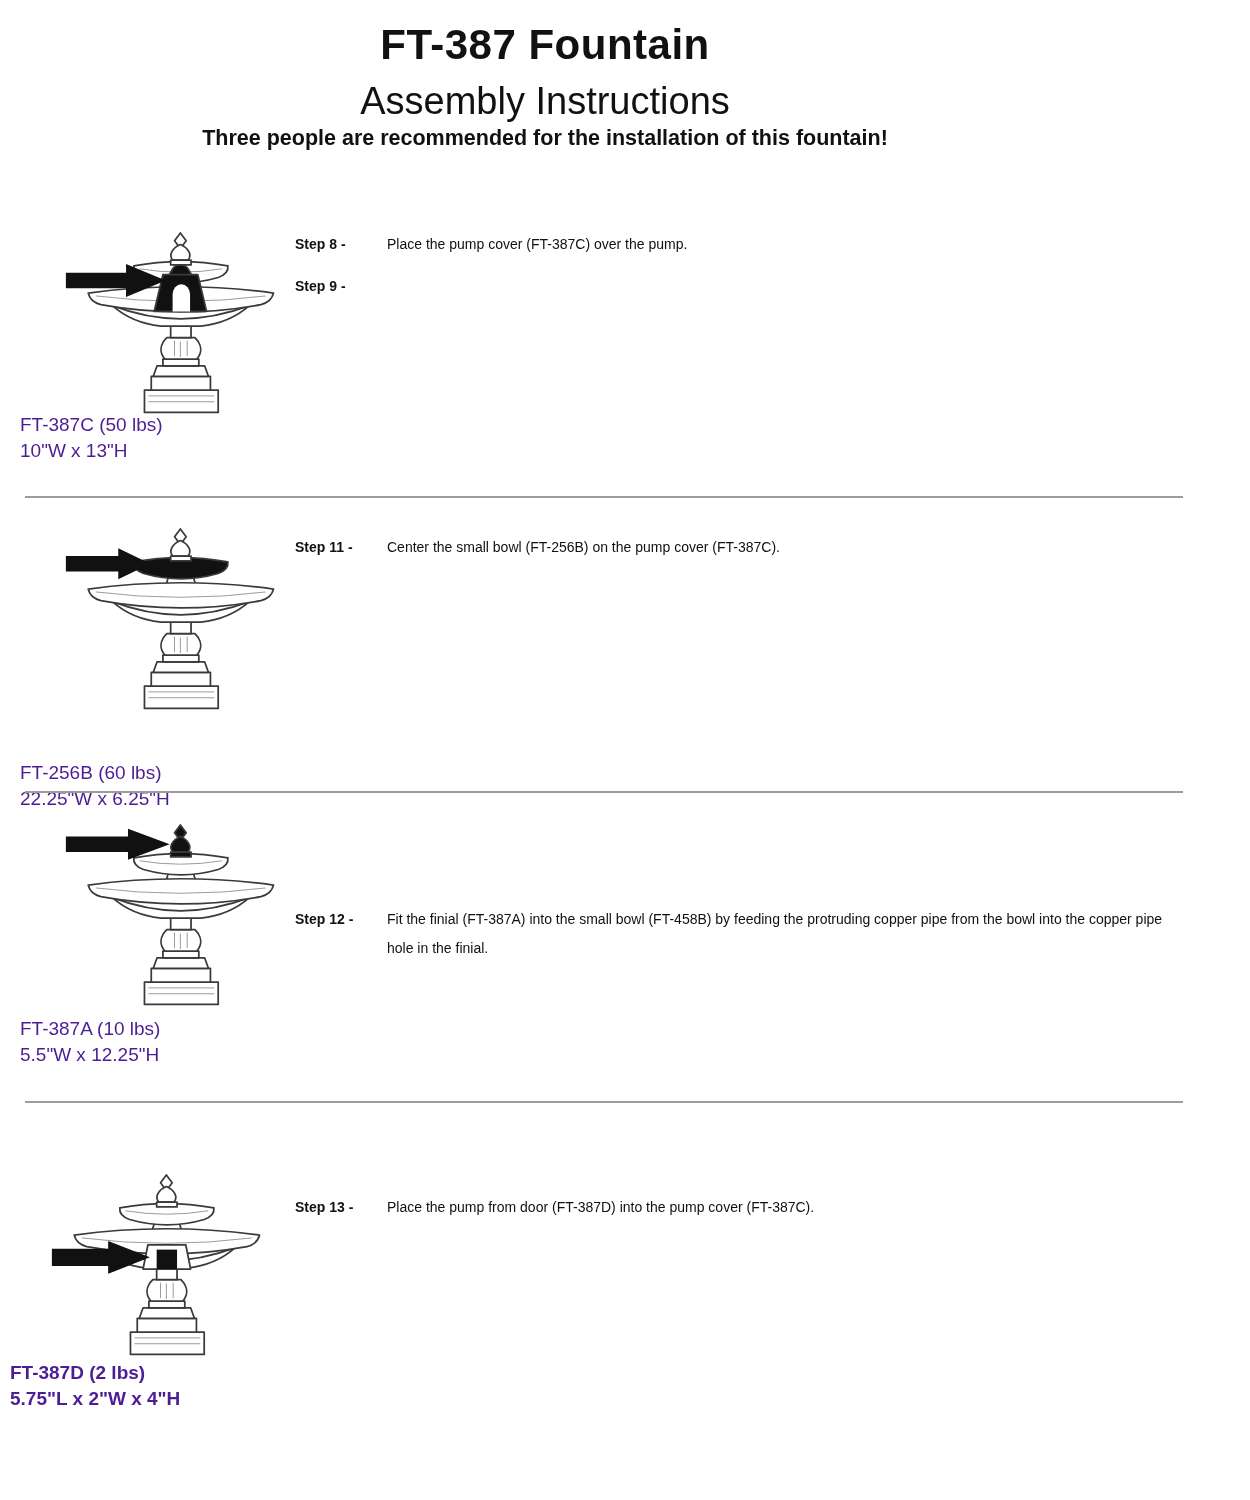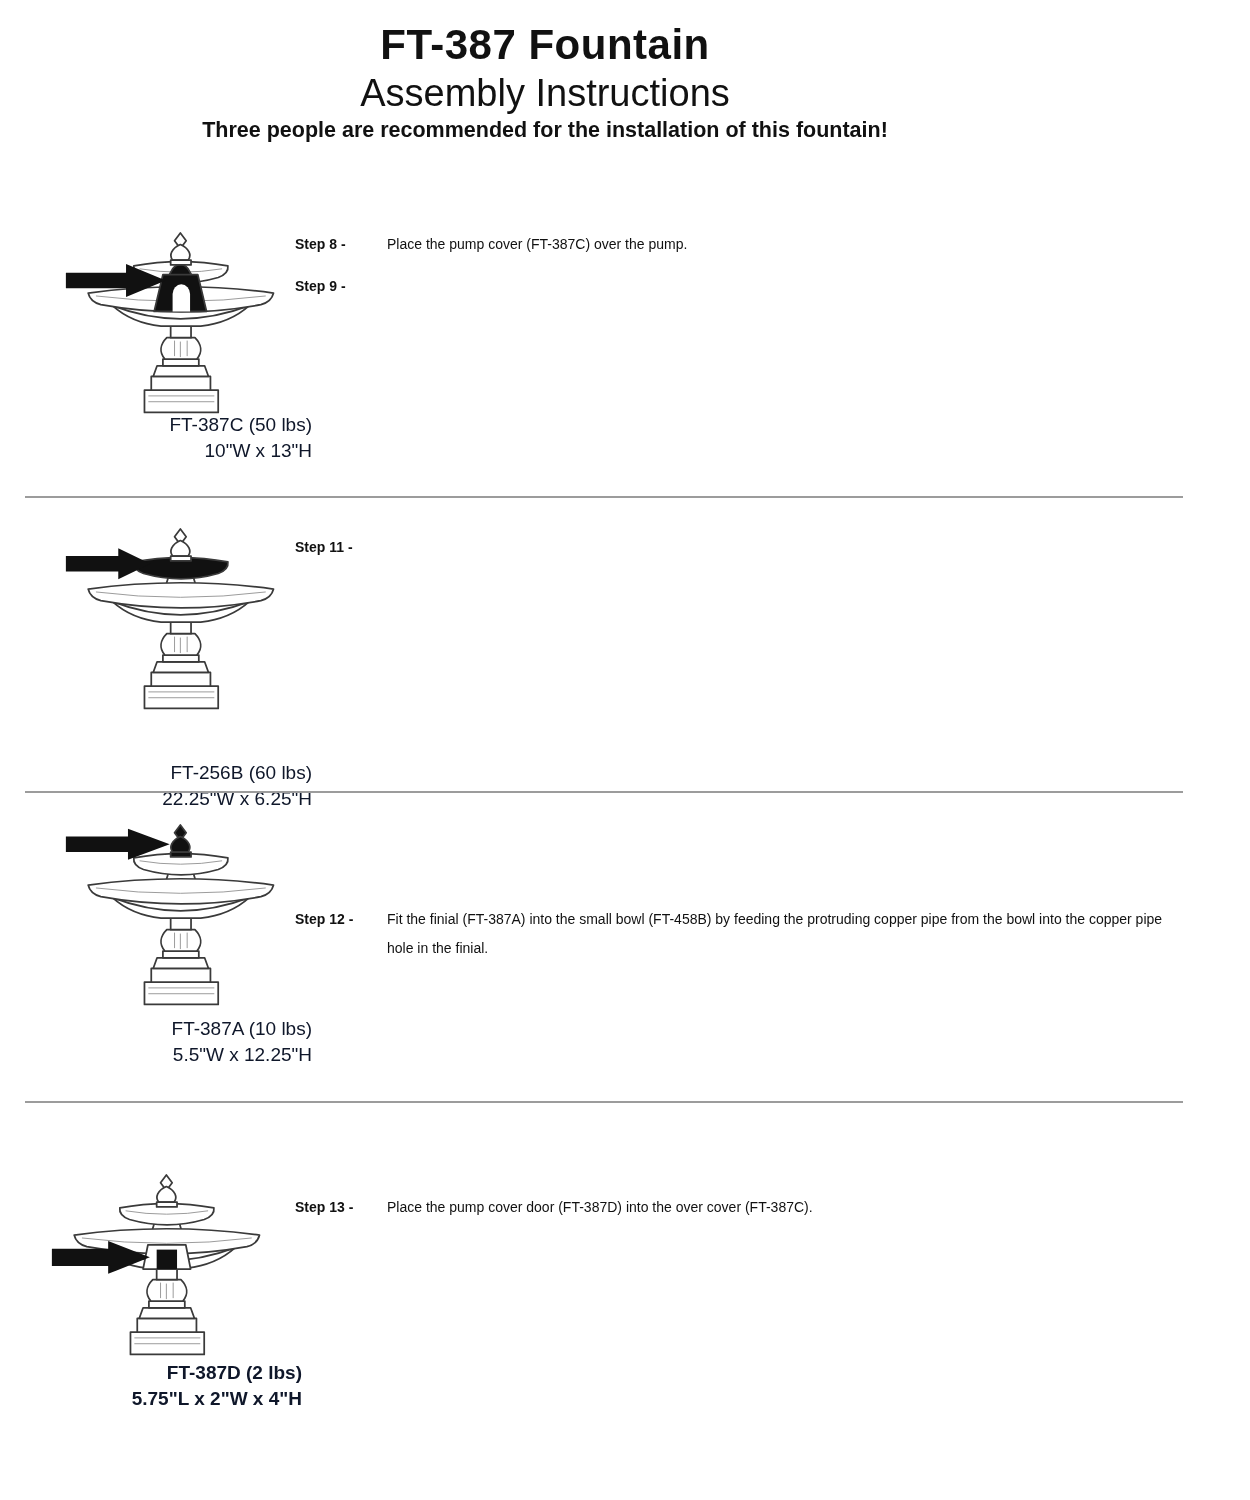--- a/index.html
+++ b/index.html
@@ -4,29 +4,29 @@
 <style>
   html,body{margin:0;padding:0;}
   body{
     width:1250px;height:1500px;position:relative;background:#ffffff;
     font-family:"Liberation Sans", sans-serif;color:#111;overflow:hidden;
   }
   .page{position:absolute;inset:0;}
   
   .header{position:absolute;top:22px;left:0;width:1090px;text-align:center;}
   .title{font-size:42px;font-weight:bold;letter-spacing:0.5px;line-height:1.1;}
-  .subtitle{font-size:38px;font-weight:normal;line-height:1.15;margin-top:4px;}
+  .subtitle{font-size:38px;font-weight:normal;line-height:1.15;margin-top:12px;}
   .note{
     font-size:21.5px;font-weight:bold;margin-top:2px;
     text-decoration-thickness:2px;text-underline-offset:3px;
   }
   
   .figure{position:absolute;width:228px;height:200px;}
   .figure svg{display:block;}
-  .caption{position:absolute;width:292px;text-align:right;font-size:19px;line-height:26px;color:#0f172a;}
+  .caption{position:absolute;width:292px;text-align:left;font-size:19px;line-height:26px;color:#4c1d95;}
   
   .steps{position:absolute;left:295px;width:890px;}
   .step{display:flex;align-items:flex-start;margin-bottom:13px;font-size:14px;line-height:29px;}
   .step-label{font-weight:bold;white-space:nowrap;min-width:92px;flex:0 0 auto;}
   .step-text{max-width:792px;}
   
   .divider{position:absolute;left:25px;width:1158px;height:0;border-top:2px solid #9c9c9c;}
 </style>
 </head>
 <body>
@@ -123,20 +123,21 @@
           <polygon points="4,33 58,33 58,25 91,41 58,57 58,49 4,49" fill="#111111"></polygon>
   </svg>
       </div>
       <div class="caption" style="left: 20px; top: 716px; margin-top: 44px;">
         <div>FT-256B (60 lbs)</div>
         <div>22.25"W x 6.25"H</div>
       </div>
       <div class="steps" style="top: 533px;">
         <div class="step">
           <span class="step-label">Step 11 -</span>
+          <span class="step-text">Center the small bowl (FT-256B) on the pump cover (FT-387C).</span>
         </div>
       </div>
       <div class="figure" style="left: 62px; top: 820px;">
         <svg width="228" height="199" viewBox="0 0 235 205" xmlns="http://www.w3.org/2000/svg">
 
     <g>
       <path d="M85 167 h76 v23 h-76 z" fill="#ffffff" stroke="#3a3a3a" stroke-width="1.8" stroke-linejoin="round"></path>
       <path d="M92 153 h61 v14 h-61 z" fill="#ffffff" stroke="#3a3a3a" stroke-width="1.8" stroke-linejoin="round"></path>
       <path d="M98 142 h49 l4 11 h-57 z" fill="#ffffff" stroke="#3a3a3a" stroke-width="1.8" stroke-linejoin="round"></path>
       <path d="M89 173 h68 M89 179 h68" fill="none" stroke="#999999" stroke-width="1"></path>
@@ -212,21 +213,21 @@
           <polygon points="4,81 62,81 62,73 105,90 62,107 62,99 4,99" fill="#111111"></polygon>
   </svg>
       </div>
       <div class="caption" style="left: 10px; top: 1360px; font-weight: bold;">
         <div>FT-387D (2 lbs)</div>
         <div>5.75"L x 2"W x 4"H</div>
       </div>
       <div class="steps" style="top: 1193px;">
         <div class="step">
           <span class="step-label">Step 13 -</span>
-          <span class="step-text">Place the pump cover door (FT-387D) into the over cover (FT-387C).</span>
+          <span class="step-text">Place the pump from door (FT-387D) into the pump cover (FT-387C).</span>
         </div>
       </div>
     </div>
 
   <div class="divider" style="top:496px"></div>
   <div class="divider" style="top:791px"></div>
   <div class="divider" style="top:1101px"></div>
 
 </div>
 

